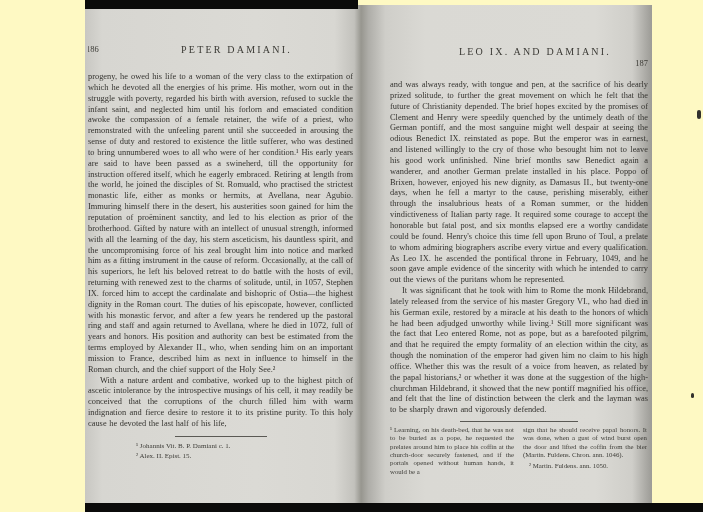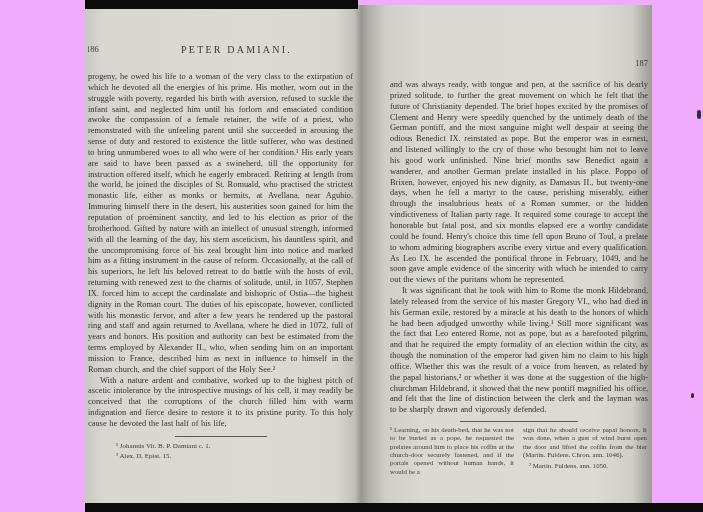--- a/index.html
+++ b/index.html
@@ -1,18 +1,18 @@
 <!DOCTYPE html>
 <html><head>
 <meta charset="utf-8">
 <style>
   html,body{margin:0;padding:0;background:#9a9994;}
   #canvas{
     position:relative;width:703px;height:512px;overflow:hidden;
-    background:#f0abfc;
+    background:#fef9c3;
     font-family:"Liberation Serif","DejaVu Serif",serif;
   }
   .paper{
     position:absolute;left:85px;top:5px;width:567px;height:499px;
     background:linear-gradient(90deg,
       #c8c7c2 0%, #d7d6d1 3%, #dbdad5 30%, #d8d7d2 44%,
       #c2c1bc 47.5%, #97968f 48.7%, #aeada8 50%, #cfcec9 53%,
       #dad9d4 60%, #dbdad5 90%, #cfcec9 96.5%, #aaa9a4 99%, #9c9b96 100%);
   }
   .bar{position:absolute;background:#0b0b0a;}
@@ -40,21 +40,21 @@
   .para{
     margin:0;font-size:8.4px;line-height:10.85px;
     text-align:justify;hyphens:none;word-spacing:0.5px;
   }
   .para.indent{text-indent:12px;}
 
   .fnrule{height:1px;background:#5a5954;}
   .rule-left{width:92px;margin:6px auto 4px auto;}
   .rule-right{width:118px;margin:5px auto 4px auto;}
 
-  .fn-left{margin-left:28px;font-size:7px;line-height:10px;color:#3d3c37;}
+  .fn-left{margin-left:48px;font-size:7px;line-height:10px;color:#3d3c37;}
   .fnline{white-space:nowrap;}
 
   .fncols{display:flex;gap:9px;}
   .fncol{
     width:124px;font-size:6.8px;line-height:8.3px;
     text-align:justify;color:#3d3c37;
   }
   .fncol .fn2{margin-top:3px;text-indent:6px;text-align:left;}
 </style>
 </head>
@@ -78,20 +78,21 @@
     </div>
     <div class="fnrule rule-left"></div>
     <div class="fn-left">
       <div class="fnline">¹ Johannis Vit. B. P. Damiani c. 1.</div>
       <div class="fnline">² Alex. II. Epist. 15.</div>
     </div>
   </section>
 
   <section class="page page-right">
     <div class="pagehead">
+      <div class="runhead">LEO IX. AND DAMIANI.</div>
       <span class="pagenum num-right">187</span>
     </div>
     <div class="body-right">
       <p class="para">and was always ready, with tongue and pen, at the sacrifice of his dearly prized solitude, to further the great movement on which he felt that the future of Christianity depended.  The brief hopes excited by the promises of Clement and Henry were speedily quenched by the untimely death of the German pontiff, and the most sanguine might well despair at seeing the odious Benedict IX. reinstated as pope.  But the emperor was in earnest, and listened willingly to the cry of those who besought him not to leave his good work unfinished.  Nine brief months saw Benedict again a wanderer, and another German prelate installed in his place.  Poppo of Brixen, however, enjoyed his new dignity, as Damasus II., but twenty-one days, when he fell a martyr to the cause, perishing miserably, either through the insalubrious heats of a Roman summer, or the hidden vindictiveness of Italian party rage.  It required some courage to accept the honorable but fatal post, and six months elapsed ere a worthy candidate could be found.  Henry's choice this time fell upon Bruno of Toul, a prelate to whom admiring biographers ascribe every virtue and every qualification.  As Leo IX. he ascended the pontifical throne in February, 1049, and he soon gave ample evidence of the sincerity with which he intended to carry out the views of the puritans whom he represented.</p>
       <p class="para indent">It was significant that he took with him to Rome the monk Hildebrand, lately released from the service of his master Gregory VI., who had died in his German exile, restored by a miracle at his death to the honors of which he had been adjudged unworthy while living.¹  Still more significant was the fact that Leo entered Rome, not as pope, but as a barefooted pilgrim, and that he required the empty formality of an election within the city, as though the nomination of the emperor had given him no claim to his high office.  Whether this was the result of a voice from heaven, as related by the papal historians,² or whether it was done at the suggestion of the high-churchman Hildebrand, it showed that the new pontiff magnified his office, and felt that the line of distinction between the clerk and the layman was to be sharply drawn and vigorously defended.</p>
     </div>
     <div class="fnrule rule-right"></div>
     <div class="fncols">
       <div class="fncol">¹ Learning, on his death-bed, that he was not to be buried as a pope, he requested the prelates around him to place his coffin at the church-door securely fastened, and if the portals opened without human hands, it would be a</div>
       <div class="fncol">

